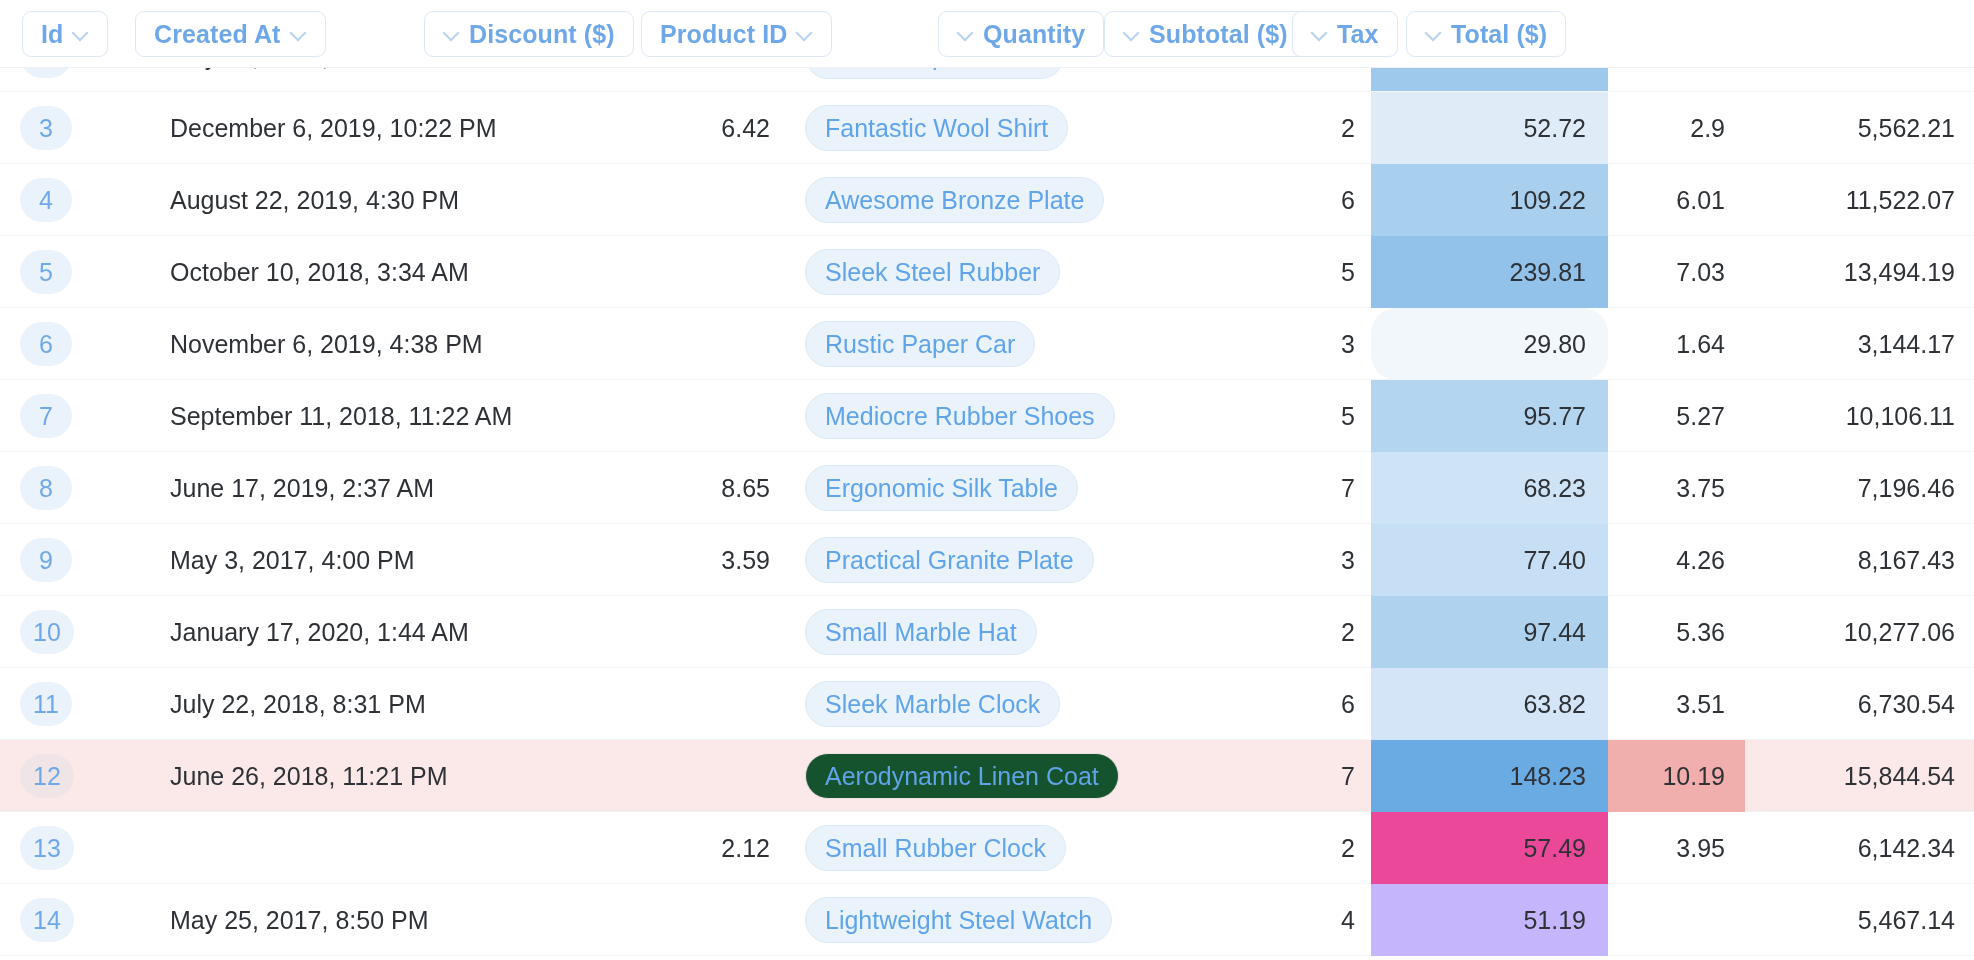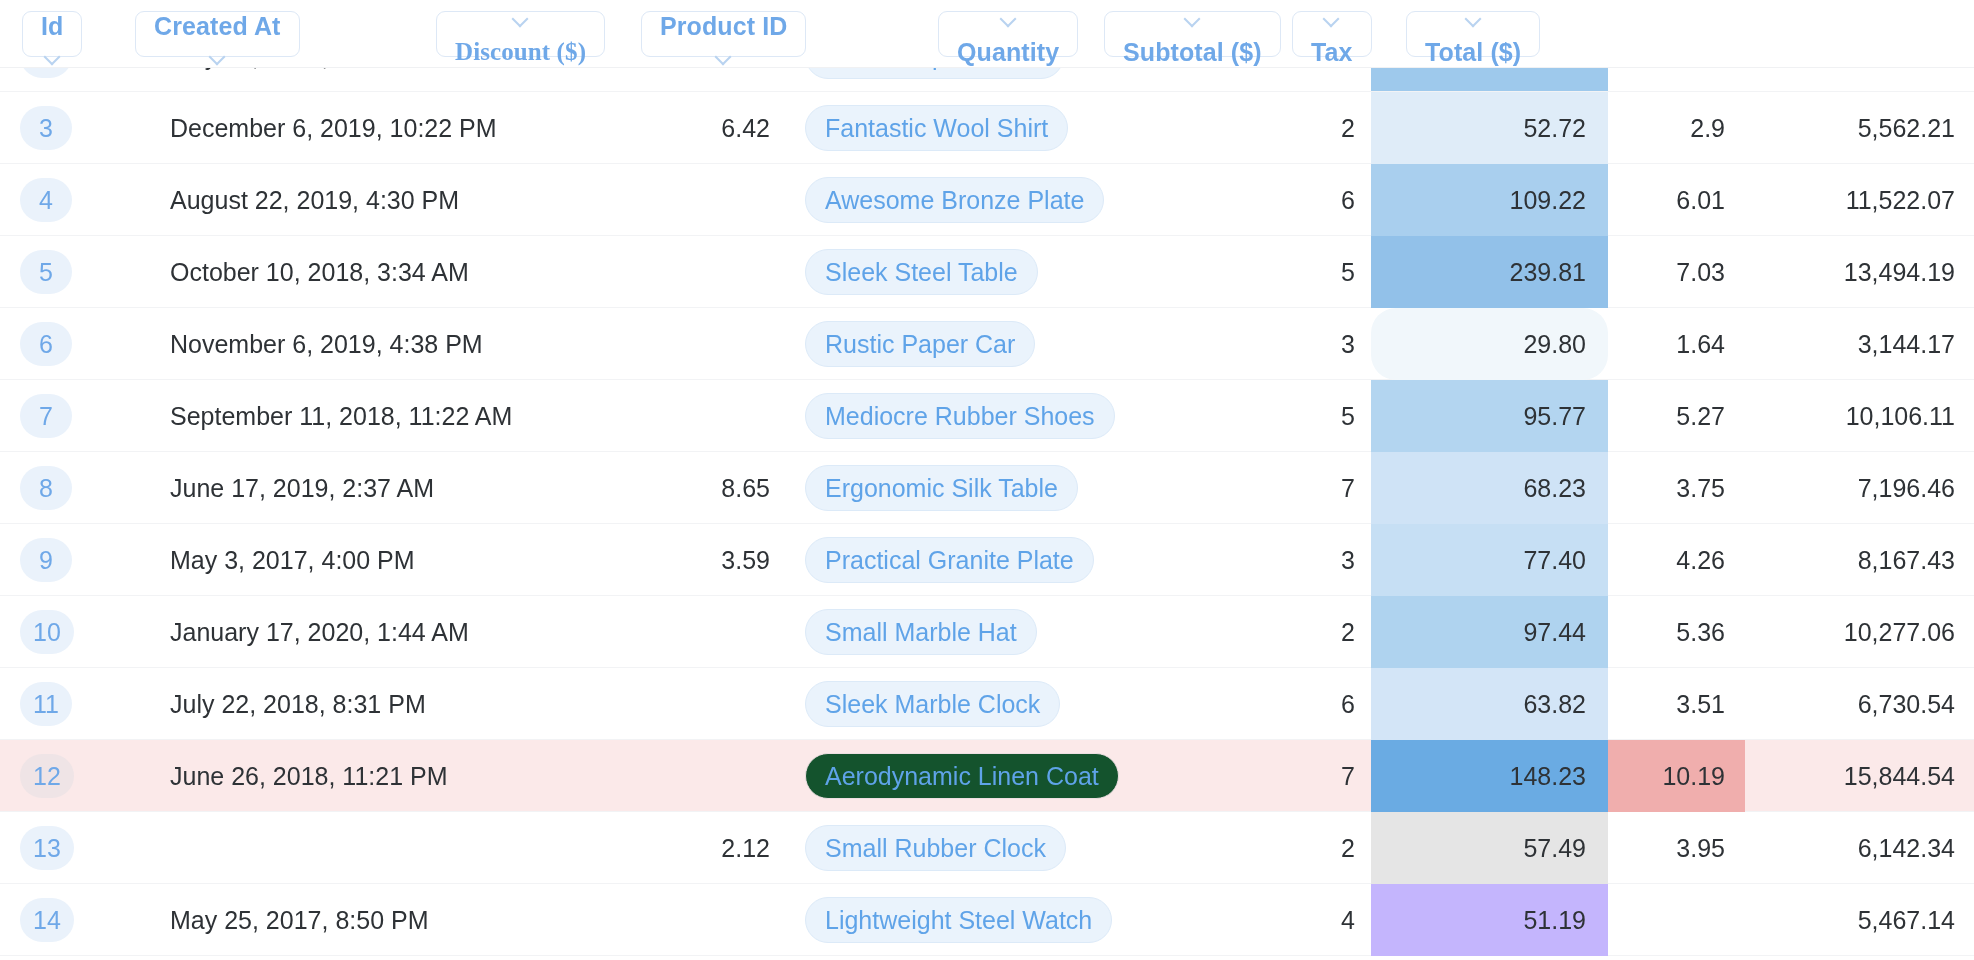--- a/index.html
+++ b/index.html
@@ -43,21 +43,20 @@
     padding: 0 18px;
     border: 1px solid #dde8f6;
     border-radius: 9px;
     background: #ffffff;
     color: #6fa8e8;
     font-size: 25px;
     font-weight: 700;
     letter-spacing: 0.1px;
     white-space: nowrap;
     cursor: pointer;
-    flex-direction: column;
   }
   .header-pill .lbl { color: #6fa8e8; }
   .chev {
     display: inline-block;
     width: 17px; height: 17px;
     flex: 0 0 auto;
     position: relative;
     top: -2px;
   }
   .chev::before {
@@ -160,21 +159,21 @@
           <span class="lbl">Id</span>
           <span class="chev"></span>
         </div>
       </div>
       <div class="header-cell" style="left: 135px;">
         <div class="header-pill">
           <span class="lbl">Created At</span>
           <span class="chev"></span>
         </div>
       </div>
-      <div class="header-cell" style="left: 436px; font-family: Liberation Serif, serif;">
+      <div class="header-cell" style="left: 424px;">
         <div class="header-pill">
           <span class="chev"></span>
           <span class="lbl">Discount ($)</span>
         </div>
       </div>
       <div class="header-cell" style="left: 641px;">
         <div class="header-pill">
           <span class="lbl">Product ID</span>
           <span class="chev"></span>
         </div>
@@ -248,21 +247,21 @@
         <div class="cell c-tax">6.01</div>
         <div class="cell c-total">11,522.07</div>
       </div>
       <div class="row">
         <div class="cell c-id">
           <span class="id-badge">5</span>
         </div>
         <div class="cell c-date">October 10, 2018, 3:34 AM</div>
         <div class="cell c-discount"></div>
         <div class="cell c-product">
-          <span class="product-pill">Sleek Steel Table</span>
+          <span class="product-pill">Sleek Steel Rubber</span>
         </div>
         <div class="cell c-qty">5</div>
         <div class="cell c-subtotal hm" style="background: rgb(146, 193, 233);">239.81</div>
         <div class="cell c-tax">7.03</div>
         <div class="cell c-total">13,494.19</div>
       </div>
       <div class="row">
         <div class="cell c-id">
           <span class="id-badge">6</span>
         </div>
@@ -362,21 +361,21 @@
       </div>
       <div class="row">
         <div class="cell c-id">
           <span class="id-badge">13</span>
         </div>
         <div class="cell c-discount">2.12</div>
         <div class="cell c-product">
           <span class="product-pill">Small Rubber Clock</span>
         </div>
         <div class="cell c-qty">2</div>
-        <div class="cell c-subtotal hm" style="background: #e5e5e5;">57.49</div>
+        <div class="cell c-subtotal hm" style="background: #ec4899;">57.49</div>
         <div class="cell c-tax">3.95</div>
         <div class="cell c-total">6,142.34</div>
       </div>
       <div class="row">
         <div class="cell c-id">
           <span class="id-badge">14</span>
         </div>
         <div class="cell c-date">May 25, 2017, 8:50 PM</div>
         <div class="cell c-discount"></div>
         <div class="cell c-product">

